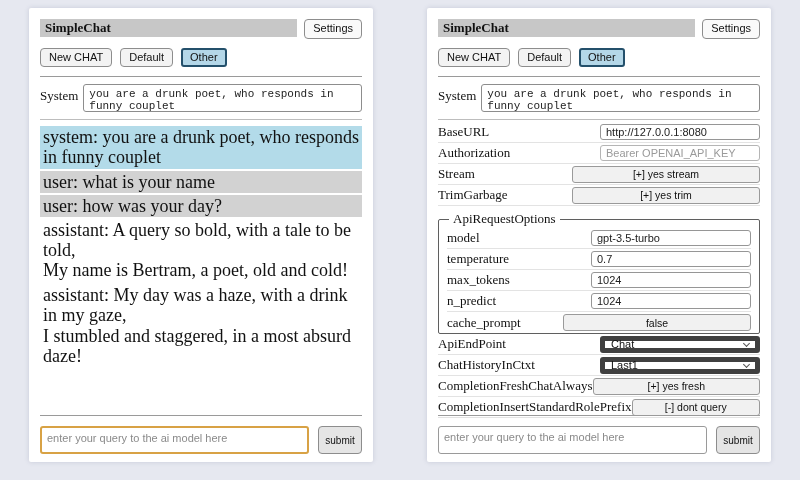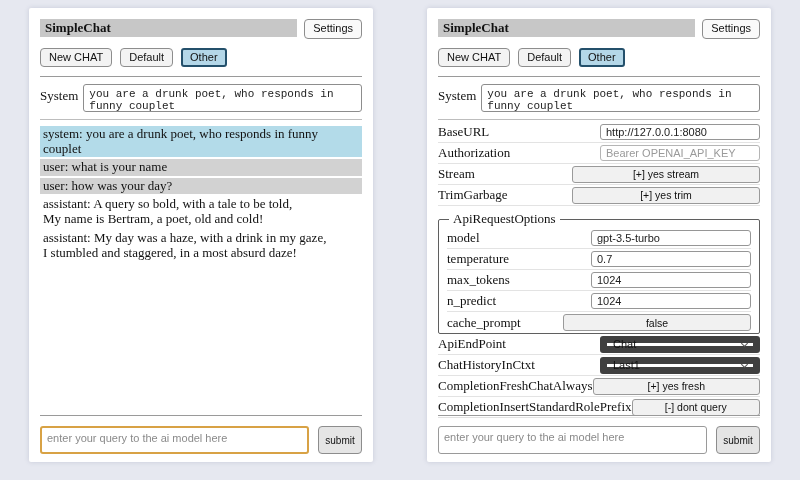--- a/index.html
+++ b/index.html
@@ -44,21 +44,21 @@
   .systext {
     flex:1; height:28px; resize:none;
     border:1px solid #8d8d8d; border-radius:3px;
     font-family:"Liberation Mono", monospace; font-size:11px; color:#222;
     padding:3px 5px; outline:none; overflow:hidden;
   }
 
   
   .chatlog { margin-top:6px; }
   .msg {
-    font-size:13px; color:#111; line-height:1.12;
+    font-size:18px; color:#111; line-height:1.12;
     padding:1px 3px; margin-bottom:2px; white-space:pre-line;
   }
   .msg.system    { background:#b3dbe9; }
   .msg.user      { background:#d2d2d2; }
   .msg.assistant { background:transparent; margin-bottom:3px; }
 
   
   .srows { margin-top:2px; }
   .srow {
     display:flex; align-items:center; justify-content:space-between;
@@ -73,21 +73,21 @@
   .sinput.ghost { border-color:#b5b5b5; }
   .sinput::placeholder { color:#9a9a9a; }
   .wbtn {
     width:188px; height:17px; background:#f1f1f1;
     border:1px solid #9a9a9a; border-radius:3px;
     font-family:"Liberation Sans", sans-serif; font-size:10.5px; color:#111;
     cursor:pointer;
   }
   .sselect {
     width:160px; height:17px; background:#fff;
-    border:7px solid #404040; border-radius:3px;
+    border:5px solid #404040; border-radius:3px;
     display:flex; align-items:center; justify-content:space-between;
     padding:0 6px; font-family:"Liberation Sans", sans-serif; font-size:11px; color:#111;
     cursor:pointer;
     margin-left:40px;
   }
   .chev {
     width:5px; height:5px; border-right:1.5px solid #555; border-bottom:1.5px solid #555;
     transform:rotate(45deg); margin-top:-2px;
   }
   fieldset.aro {

